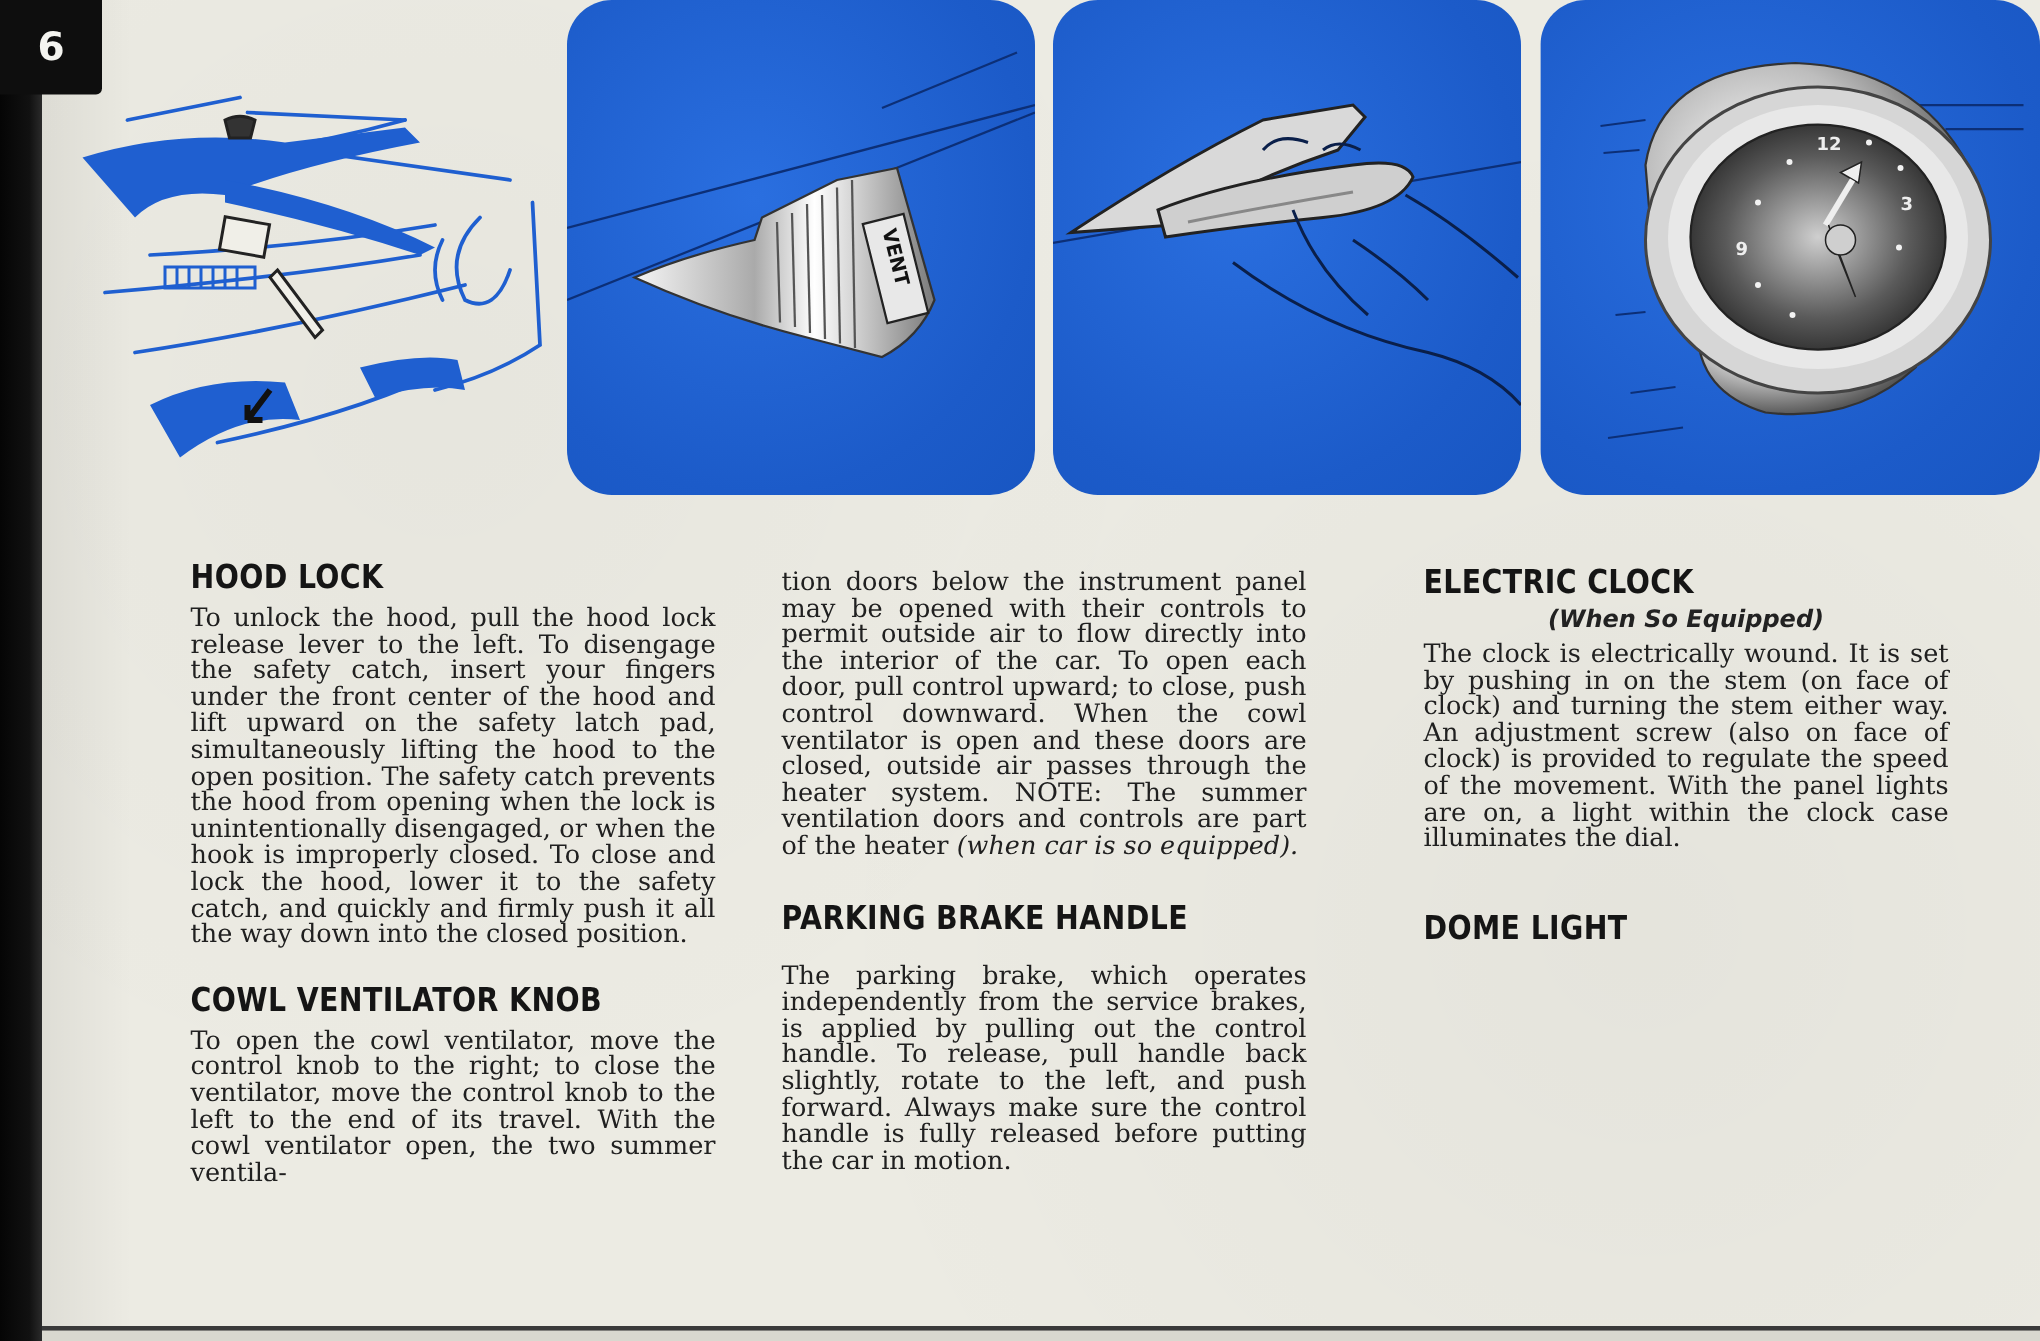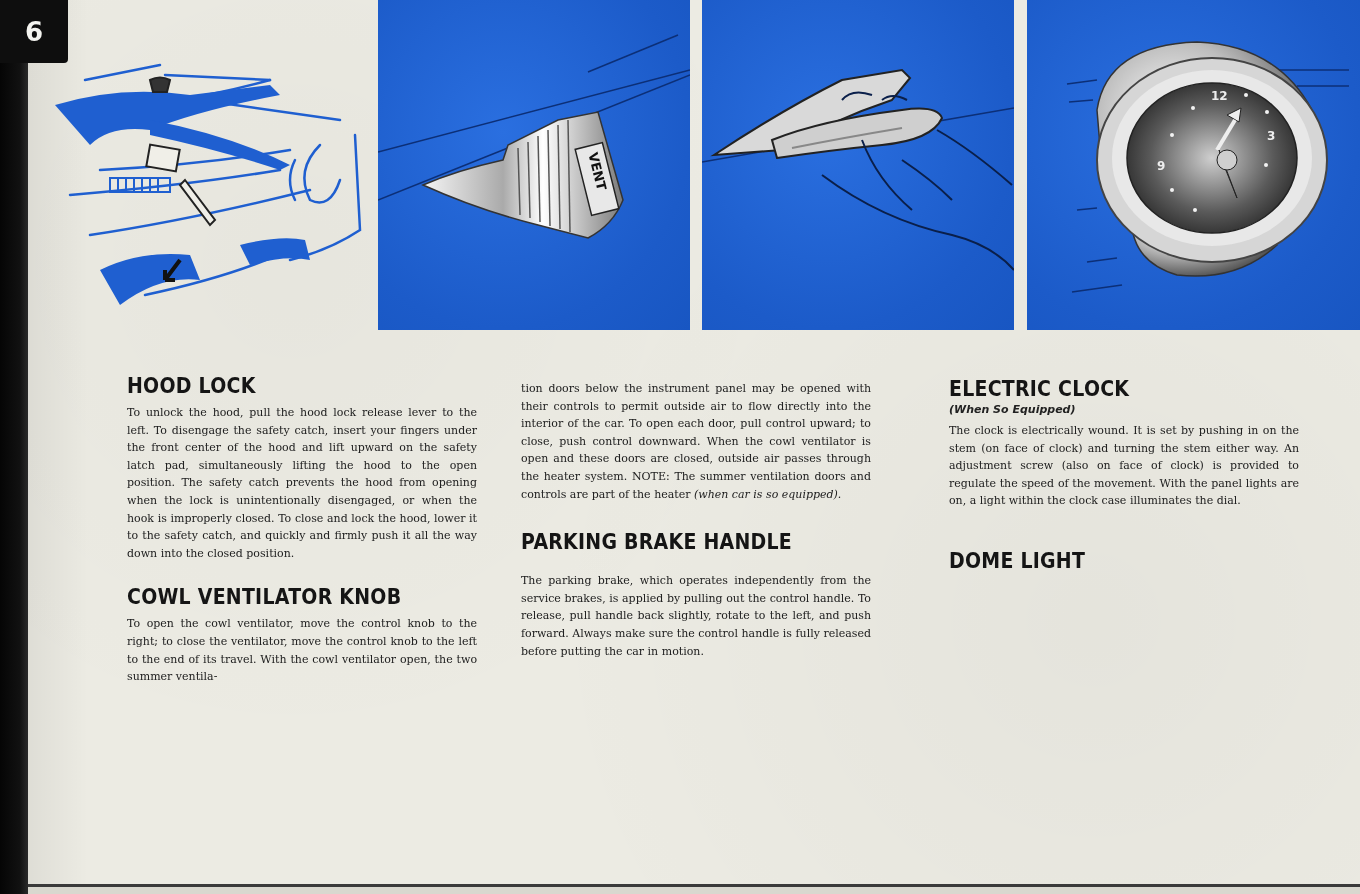--- a/index.html
+++ b/index.html
@@ -32,44 +32,45 @@
       background: #0e0e0e; border-bottom-right-radius: 4px;
       display: flex; align-items: center; justify-content: center;
     }
     .page-number {
       color: #f4f4f0; font-family: "DejaVu Sans", sans-serif; font-weight: bold; font-size: 26px;
     }
     .panel {
       position: absolute; top: 0; height: 330px; background: #1f62d1;
       background-image: radial-gradient(ellipse at 40% 40%, #2a6fe0 0, #1c5bc9 70%, #1856c2 100%);
       overflow: hidden;
+      border-radius: 30px;
     }
     .panel svg { position: absolute; left: 0; top: 0; }
     #panel-vent { left: 378px; width: 312px; }
     #panel-brake { left: 702px; width: 312px; }
     #panel-clock { left: 1027px; width: 333px; }
     .hood-illus { position: absolute; left: 40px; top: 50px; width: 330px; height: 260px; }
 
     .col { position: absolute; color: #1d1d1b; }
     .col-1 { left: 127px; top: 373px; width: 350px; }
     .col-2 { left: 521px; top: 380px; width: 350px; }
     .col-3 { left: 912px; top: 376px; width: 350px; margin-left: 37px; }
 
     .heading {
       font-family: "DejaVu Sans", "Liberation Sans", sans-serif;
       font-weight: bold; font-size: 22px; letter-spacing: 0.3px;
       transform: scaleX(0.86); transform-origin: left center;
       white-space: nowrap; color: #151515;
     }
     .subheading {
       font-family: "DejaVu Sans", sans-serif; font-style: italic; font-weight: bold;
-      font-size: 11px; margin-top: 2px; color: #222;
+      font-size: 16px; margin-top: 2px; color: #222; text-align: center;
     }
     .body-text {
-      font-family: "DejaVu Serif", serif; font-size: 11px; line-height: 17.6px;
+      font-family: "DejaVu Serif", serif; font-size: 17px; line-height: 17.6px;
       text-align: justify; hyphens: manual; margin-top: 6px; color: #202020;
     }
     .body-text i { font-style: italic; }
     .section-gap { height: 22px; }
   </style>
 </head>
 <body>
 
 <div class="binding-shadow"></div>
 <div class="page"></div>

